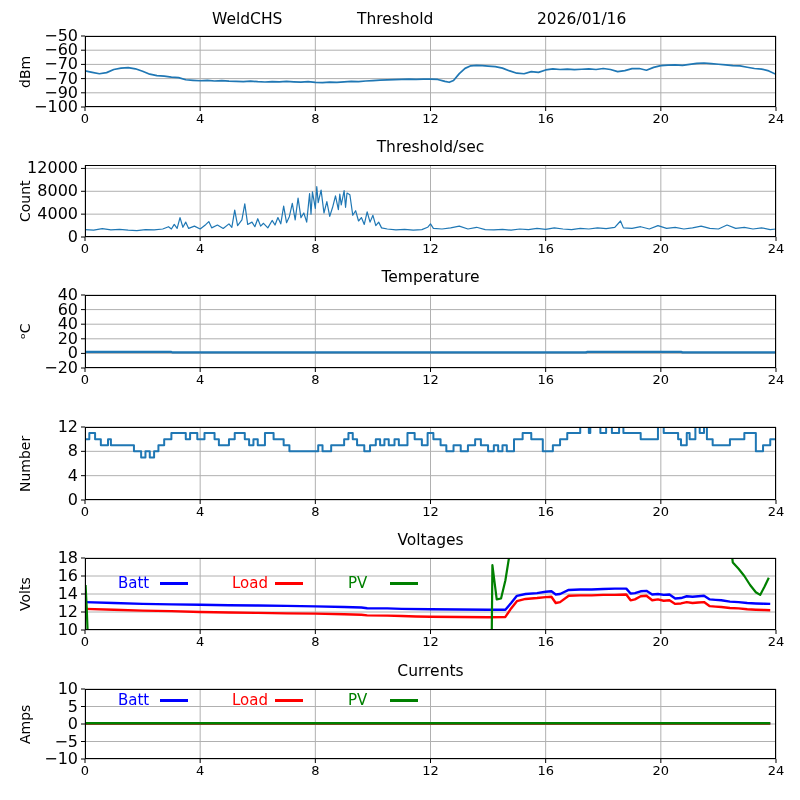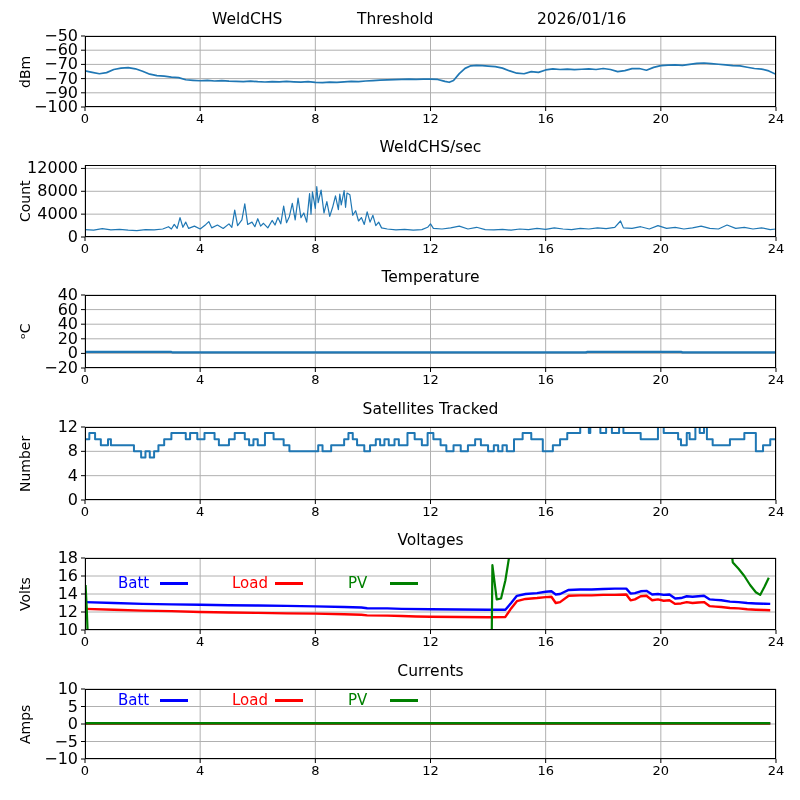--- a/index.html
+++ b/index.html
@@ -67,21 +67,21 @@
       <line x1="460.66666666666663" y1="71" x2="460.66666666666663" y2="75" stroke="#000000" stroke-width="1"></line>
       <line x1="575.8333333333334" y1="71" x2="575.8333333333334" y2="75" stroke="#000000" stroke-width="1"></line>
       <line x1="691" y1="71" x2="691" y2="75" stroke="#000000" stroke-width="1"></line>
       <line x1="-4" y1="71" x2="0" y2="71" stroke="#000000" stroke-width="1"></line>
       <line x1="-4" y1="56.800000000000004" x2="0" y2="56.800000000000004" stroke="#000000" stroke-width="1"></line>
       <line x1="-4" y1="42.6" x2="0" y2="42.6" stroke="#000000" stroke-width="1"></line>
       <line x1="-4" y1="28.400000000000002" x2="0" y2="28.400000000000002" stroke="#000000" stroke-width="1"></line>
       <line x1="-4" y1="14.200000000000001" x2="0" y2="14.200000000000001" stroke="#000000" stroke-width="1"></line>
       <line x1="-4" y1="0" x2="0" y2="0" stroke="#000000" stroke-width="1"></line>
     </svg>
-    <div class="ptitle" style="left: 85px; top: 138px; width: 691px;">WeldCHS/sec</div>
+    <div class="ptitle" style="left: 85px; top: 138px; width: 691px;">Threshold/sec</div>
     <div class="ylabel" style="left: 14px; top: 165px; height: 72px;">Count</div>
     <div class="ytick" style="left: 20px; top: 229px;">0</div>
     <div class="ytick" style="left: 20px; top: 206.143px;">4000</div>
     <div class="ytick" style="left: 20px; top: 183.286px;">8000</div>
     <div class="ytick" style="left: 20px; top: 160.429px;">12000</div>
     <div class="xtick" style="left: 63px; top: 241px;">0</div>
     <div class="xtick" style="left: 178.167px; top: 241px;">4</div>
     <div class="xtick" style="left: 293.333px; top: 241px;">8</div>
     <div class="xtick" style="left: 408.5px; top: 241px;">12</div>
     <div class="xtick" style="left: 523.667px; top: 241px;">16</div>
@@ -165,21 +165,20 @@
       <line x1="460.66666666666663" y1="73" x2="460.66666666666663" y2="77" stroke="#000000" stroke-width="1"></line>
       <line x1="575.8333333333334" y1="73" x2="575.8333333333334" y2="77" stroke="#000000" stroke-width="1"></line>
       <line x1="691" y1="73" x2="691" y2="77" stroke="#000000" stroke-width="1"></line>
       <line x1="-4" y1="73" x2="0" y2="73" stroke="#000000" stroke-width="1"></line>
       <line x1="-4" y1="58.400000000000006" x2="0" y2="58.400000000000006" stroke="#000000" stroke-width="1"></line>
       <line x1="-4" y1="43.8" x2="0" y2="43.8" stroke="#000000" stroke-width="1"></line>
       <line x1="-4" y1="29.200000000000003" x2="0" y2="29.200000000000003" stroke="#000000" stroke-width="1"></line>
       <line x1="-4" y1="14.600000000000001" x2="0" y2="14.600000000000001" stroke="#000000" stroke-width="1"></line>
       <line x1="-4" y1="0" x2="0" y2="0" stroke="#000000" stroke-width="1"></line>
     </svg>
-    <div class="ptitle" style="left: 85px; top: 400px; width: 691px;">Satellites Tracked</div>
     <div class="ylabel" style="left: 14px; top: 427px; height: 73px;">Number</div>
     <div class="ytick" style="left: 20px; top: 492px;">0</div>
     <div class="ytick" style="left: 20px; top: 467.667px;">4</div>
     <div class="ytick" style="left: 20px; top: 443.333px;">8</div>
     <div class="ytick" style="left: 20px; top: 419px;">12</div>
     <div class="xtick" style="left: 63px; top: 504px;">0</div>
     <div class="xtick" style="left: 178.167px; top: 504px;">4</div>
     <div class="xtick" style="left: 293.333px; top: 504px;">8</div>
     <div class="xtick" style="left: 408.5px; top: 504px;">12</div>
     <div class="xtick" style="left: 523.667px; top: 504px;">16</div>

